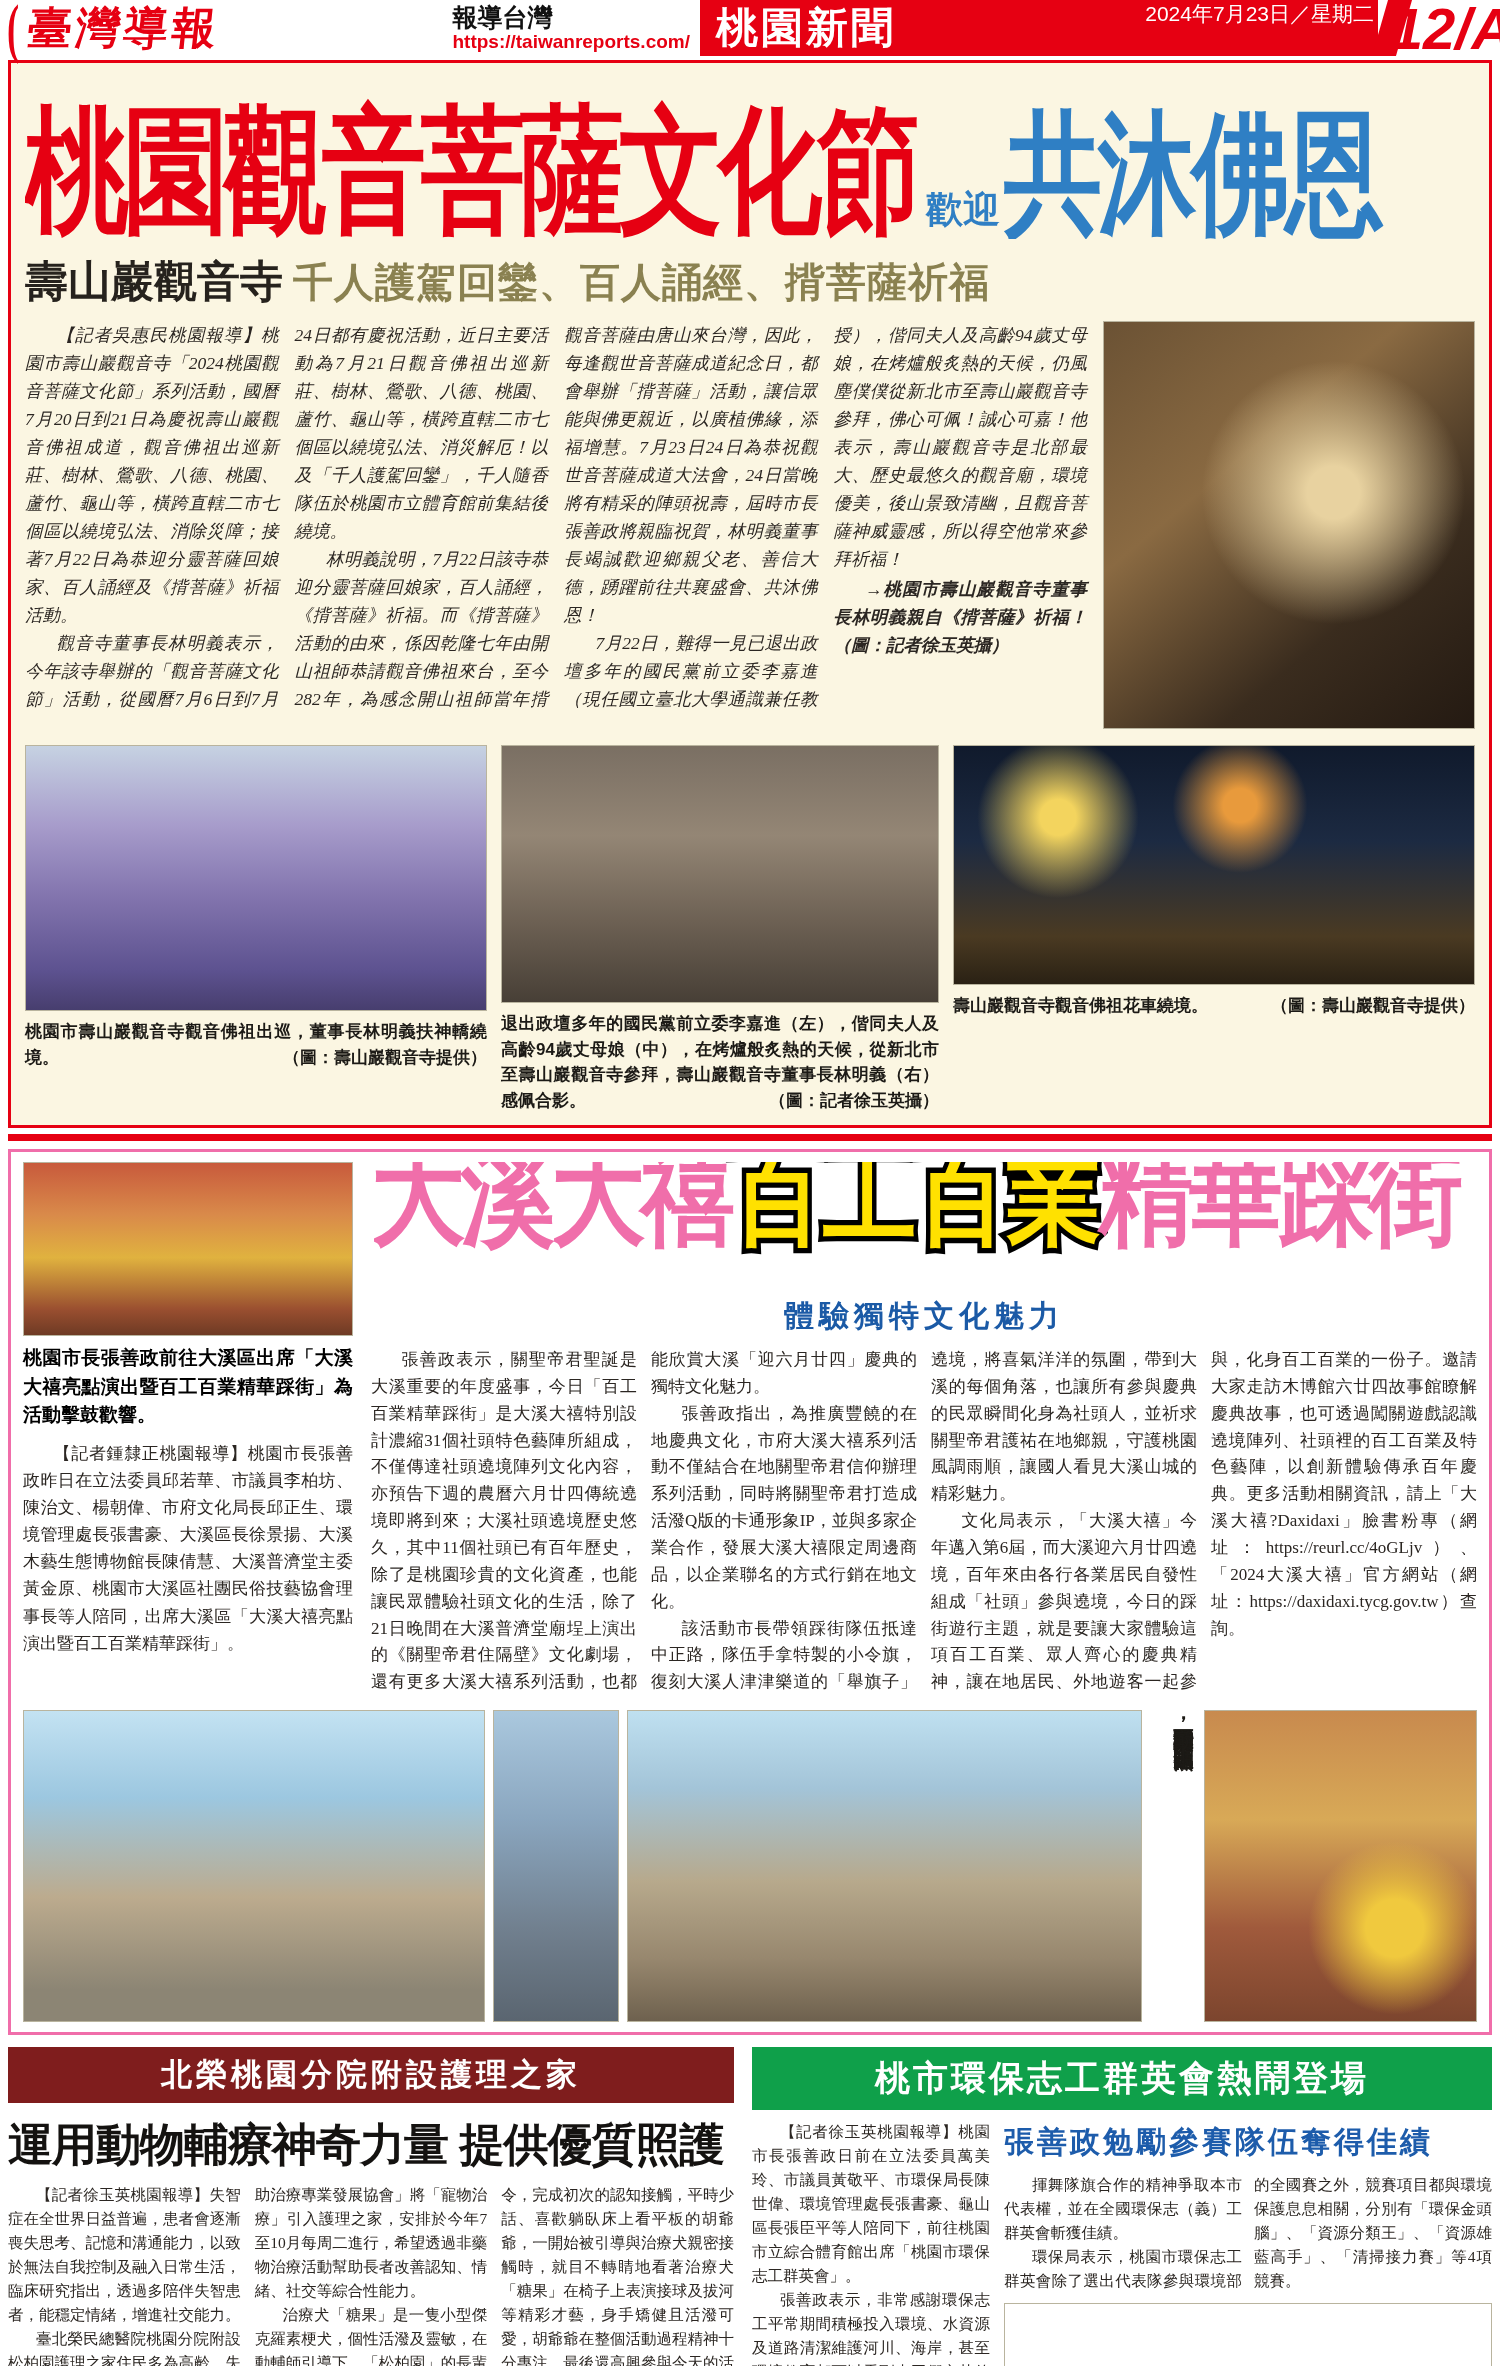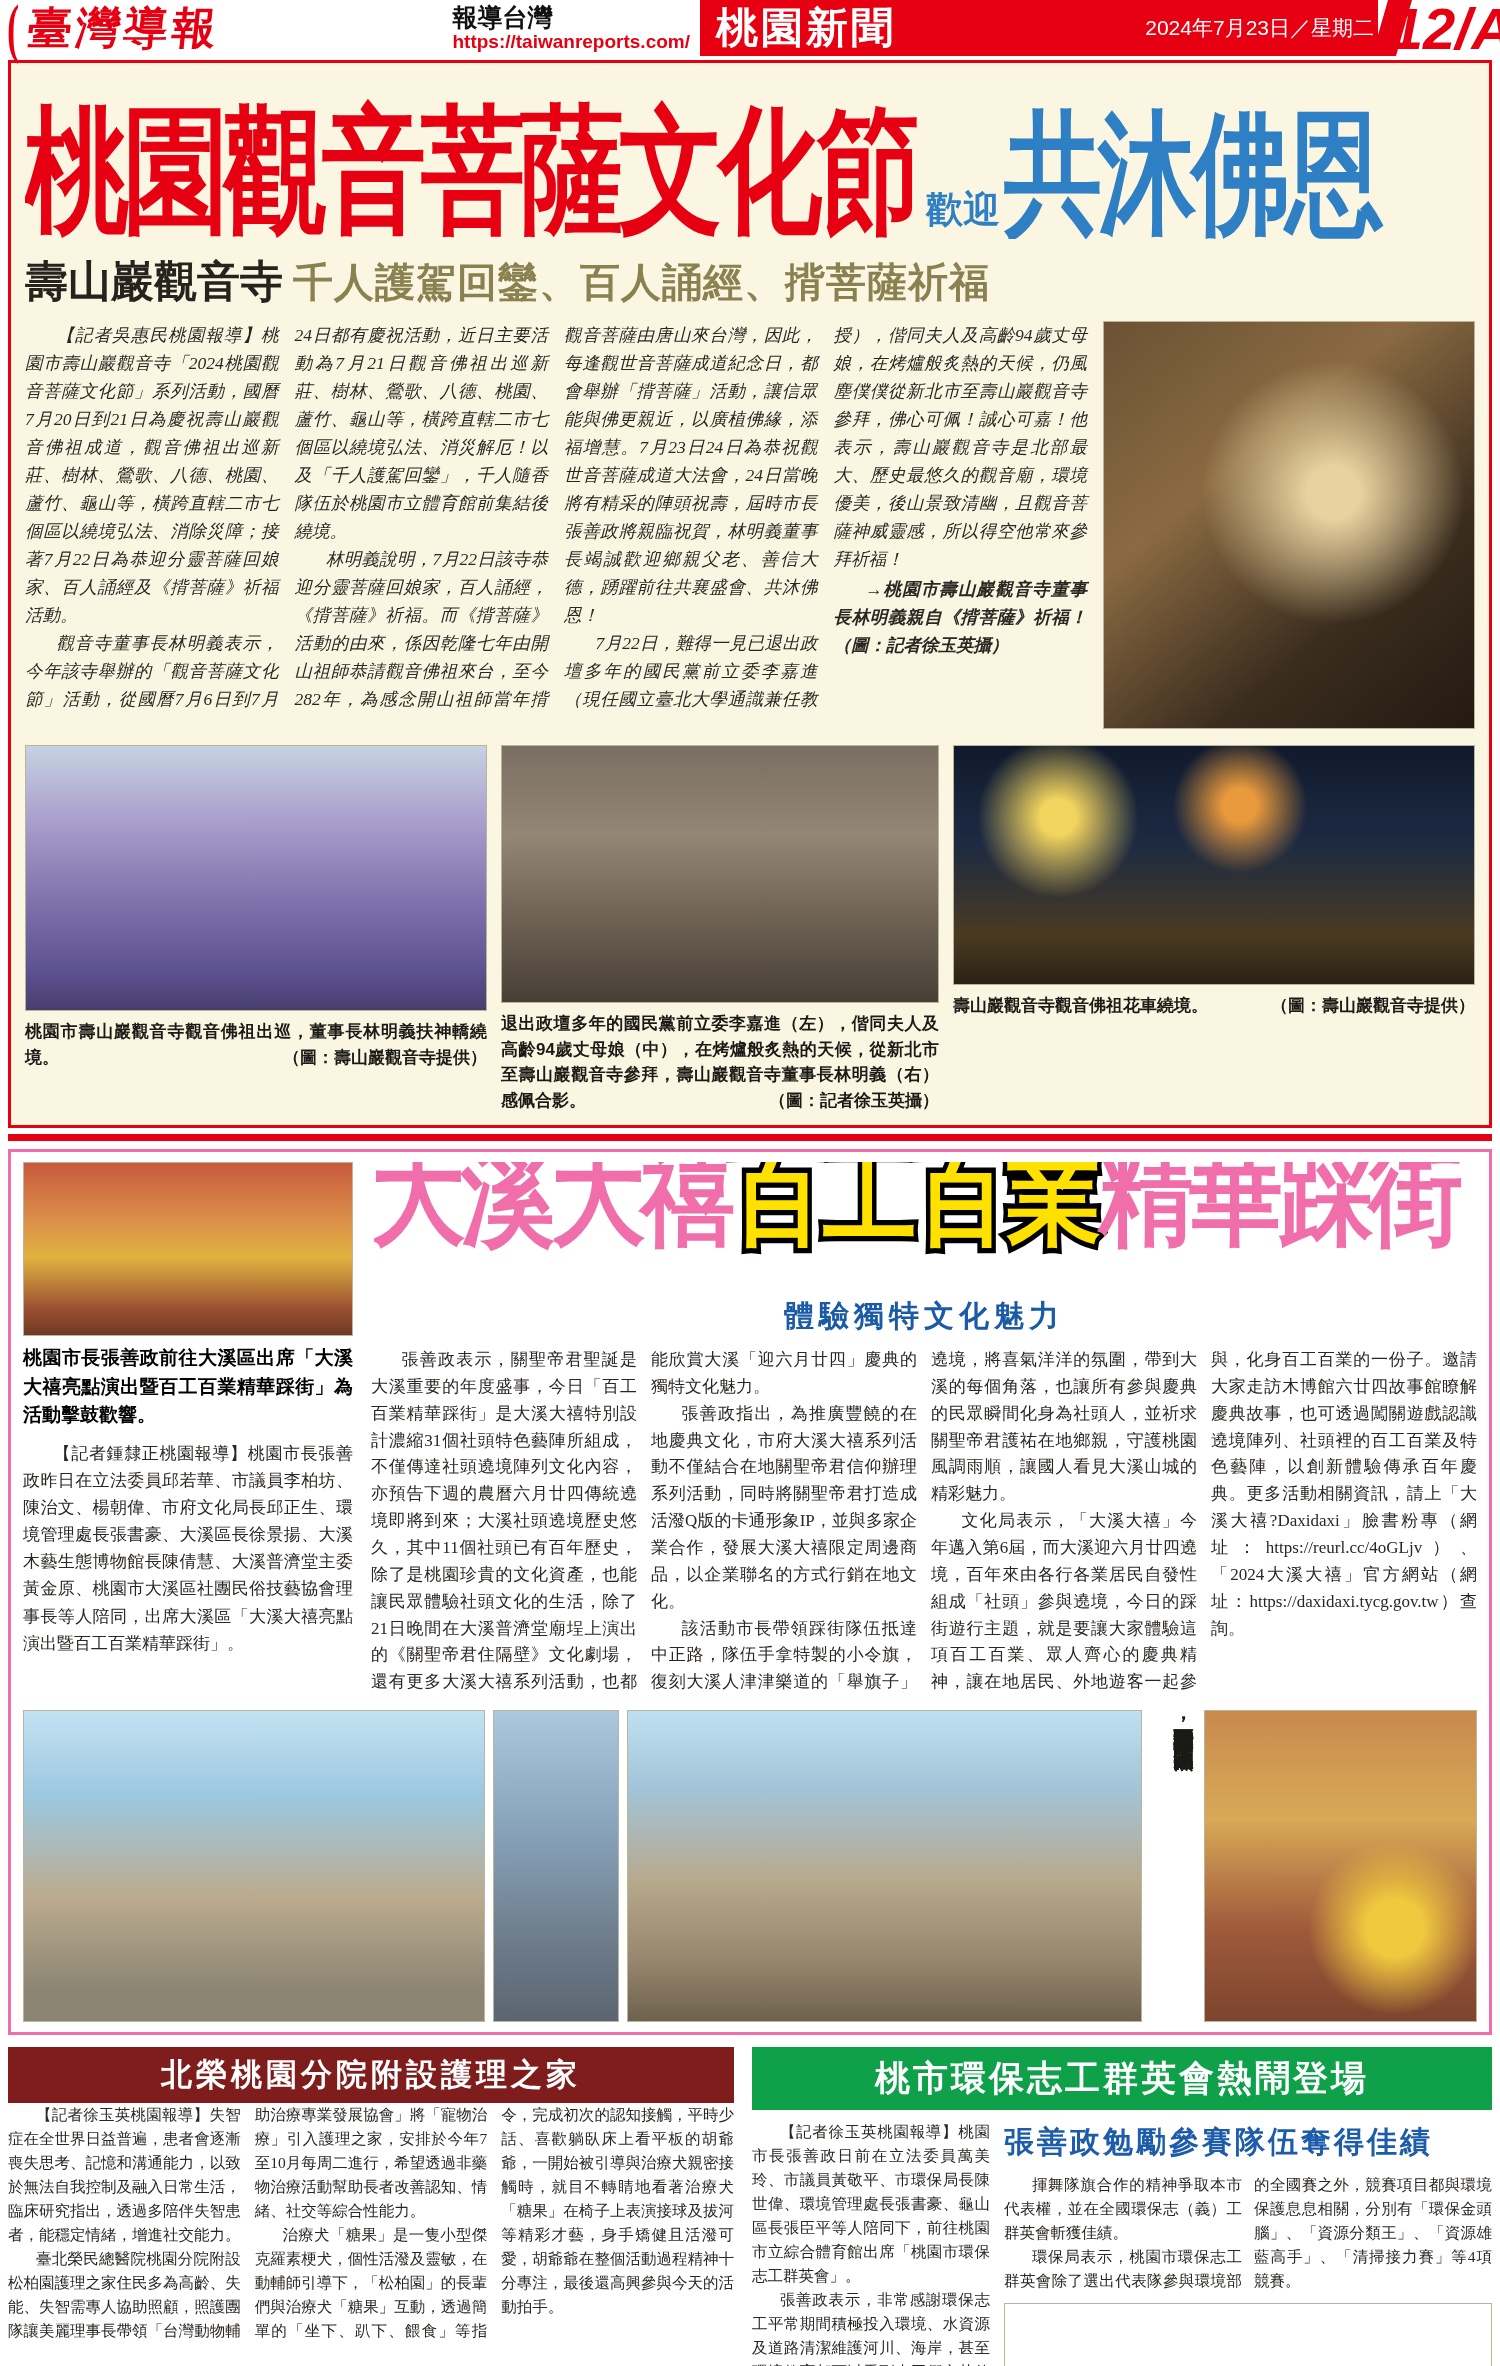--- a/index.html
+++ b/index.html
@@ -7,21 +7,21 @@
   .page { width:1500px; min-height:2366px; margin:0 auto; background:#fff; position:relative; overflow:hidden; }
 
   
   .masthead { height:56px; display:flex; align-items:stretch; background:#fff; }
   .mh-left { width:700px; display:flex; align-items:center; }
   .bracket { color:#e60012; font-size:66px; font-weight:900; line-height:56px; transform:scaleX(.55); margin-left:2px; }
   .logo { color:#e60012; font-size:44px; font-weight:900; font-family:"Liberation Serif", serif; letter-spacing:4px; transform:skewX(-6deg); margin-left:4px; }
   .tag-block { margin-left:auto; padding-right:10px; line-height:1.15; }
   .tagline { font-size:25px; font-weight:700; color:#111; font-family:"Liberation Sans", sans-serif; }
   .url { font-size:19px; font-weight:700; color:#e60012; font-family:"Liberation Sans", sans-serif; }
-  .redbar { flex:1; background:#e60012; color:#fff; display:flex; align-items:center; }
+  .redbar { flex:1; background:#e60012; color:#fff; display:flex; }
   .section-name { font-size:42px; font-weight:900; font-family:"Liberation Sans", sans-serif; letter-spacing:3px; margin-left:16px; }
   .mh-date { font-size:21px; margin-left:auto; margin-right:4px; font-family:"Liberation Sans", sans-serif; }
   .slant { width:24px; background:#e60012; transform:skewX(-16deg); margin-left:2px; }
   .pageno { width:96px; color:#e60012; font-size:58px; font-weight:900; font-style:italic; font-family:"Liberation Sans", sans-serif; display:flex; align-items:center; justify-content:center; }
 
   
   .red-rule { height:7px; background:#e60012; margin:6px 8px; }
 
   
   .story1 { margin:4px 8px 0; background:#fbf6e2; border:3px solid #e60012; padding:8px 14px 12px; }
@@ -201,20 +201,21 @@
       <div class="photo ph-crowd-day"></div>
       <div class="vcap">大溪大禧亮點演出暨百工百業精華踩街活動，比過往還熱鬧！</div>
       <div class="photo ph-square"></div>
     </div>
   </section>
 
   <div class="bottom">
 
     <section>
       <div class="banner-orange">北榮桃園分院附設護理之家</div>
+      <h2 class="h3">運用動物輔療神奇力量 提供優質照護</h2>
       <div class="s3-text">
           <p class="para">【記者徐玉英桃園報導】失智症在全世界日益普遍，患者會逐漸喪失思考、記憶和溝通能力，以致於無法自我控制及融入日常生活，臨床研究指出，透過多陪伴失智患者，能穩定情緒，增進社交能力。</p>
           <p class="para">臺北榮民總醫院桃園分院附設松柏園護理之家住民多為高齡、失能、失智需專人協助照顧，照護團隊讓美麗理事長帶領「台灣動物輔助治療專業發展協會」將「寵物治療」引入護理之家，安排於今年7至10月每周二進行，希望透過非藥物治療活動幫助長者改善認知、情緒、社交等綜合性能力。</p>
           <p class="para">治療犬「糖果」是一隻小型傑克羅素梗犬，個性活潑及靈敏，在動輔師引導下，「松柏園」的長輩們與治療犬「糖果」互動，透過簡單的「坐下、趴下、餵食」等指令，完成初次的認知接觸，平時少話、喜歡躺臥床上看平板的胡爺爺，一開始被引導與治療犬親密接觸時，就目不轉睛地看著治療犬「糖果」在椅子上表演接球及拔河等精彩才藝，身手矯健且活潑可愛，胡爺爺在整個活動過程精神十分專注，最後還高興參與今天的活動拍手。</p>
         </div>
 
     </section>
 
     <section>
       <div class="banner-green">桃市環保志工群英會熱鬧登場</div>

